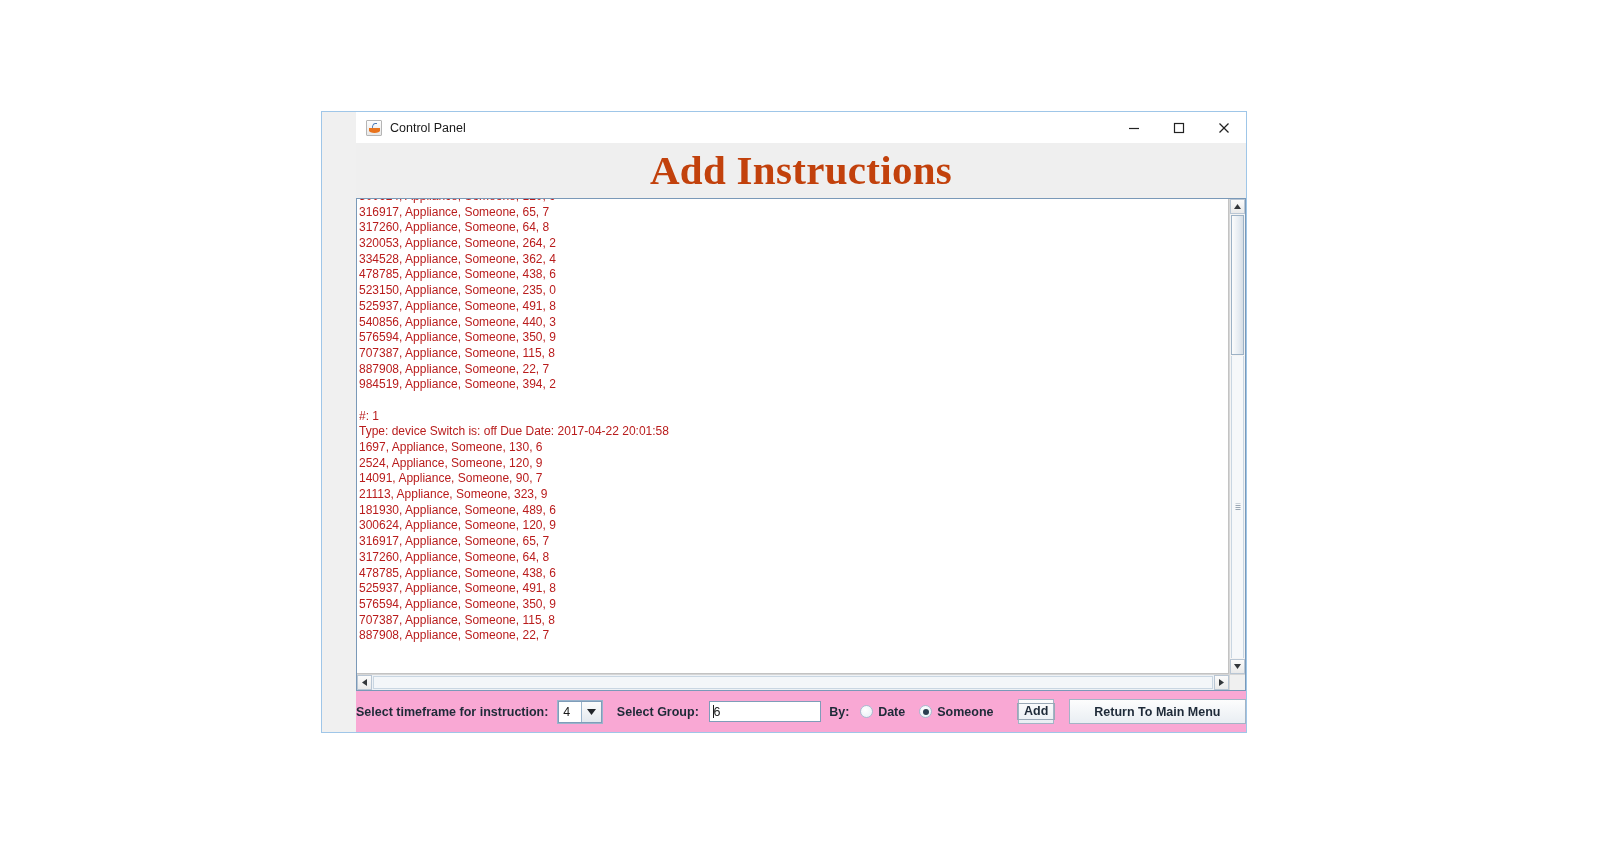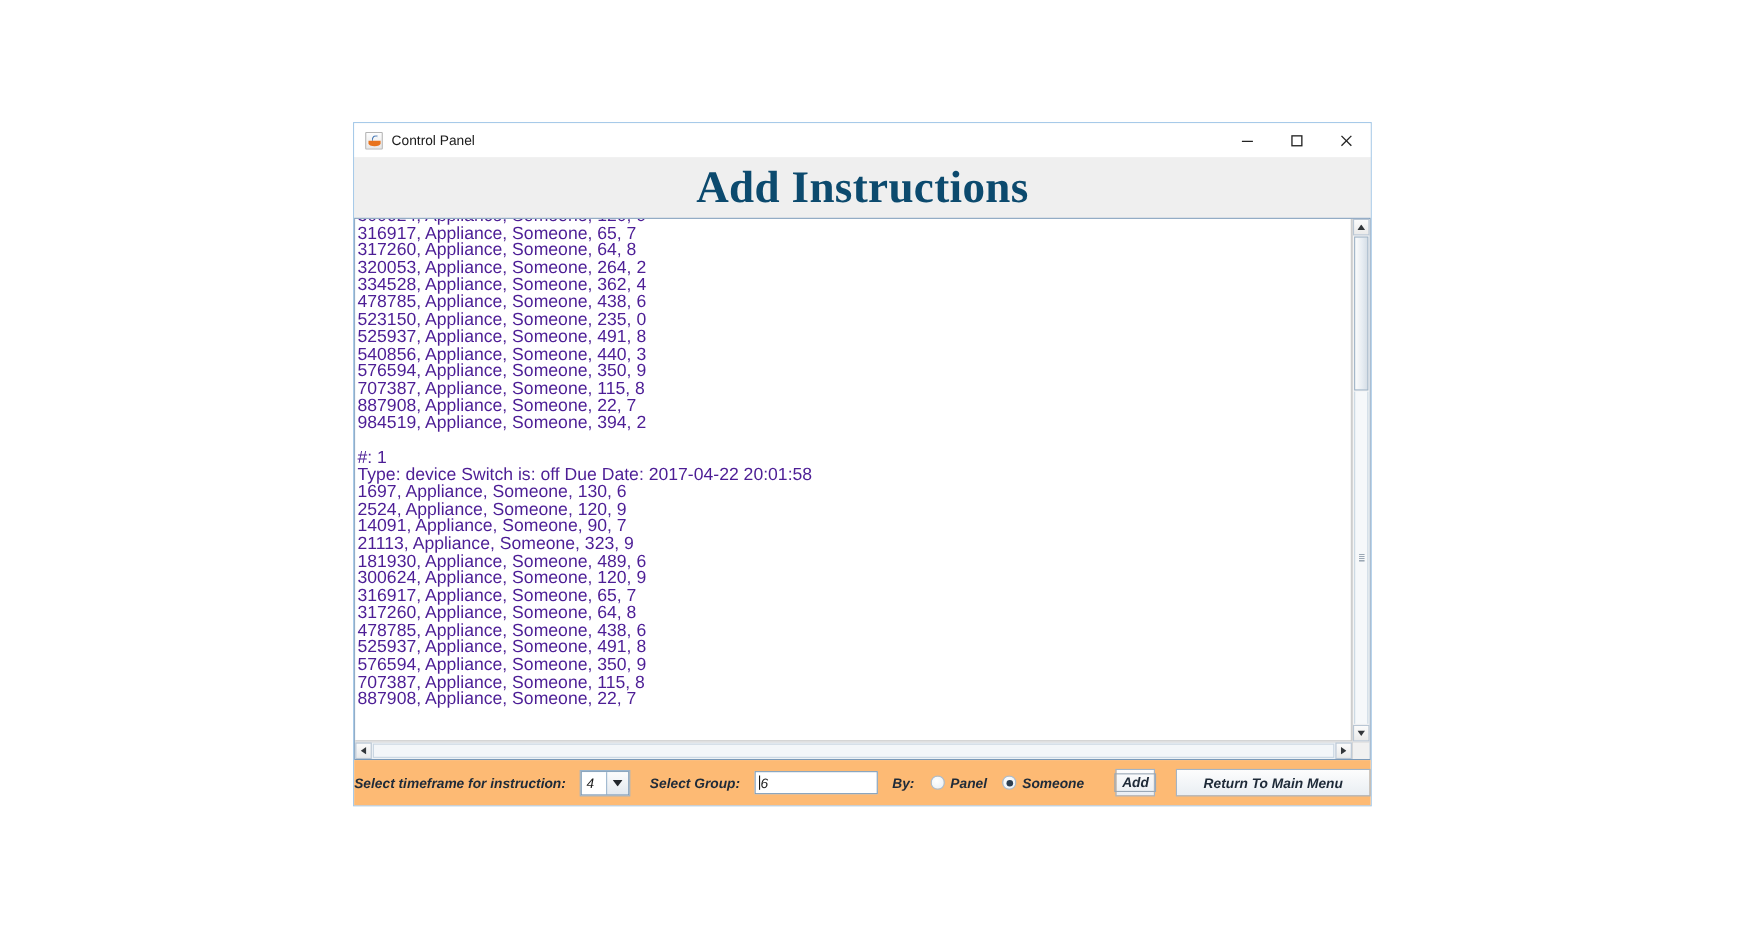--- a/index.html
+++ b/index.html
@@ -19,20 +19,21 @@
     position: absolute;
     left: 321px;
     top: 111px;
     width: 926px;
     height: 622px;
     background: #f0f0f0;
     border: 1px solid #9fc6e8;
     box-sizing: border-box;
     display: flex;
     flex-direction: column;
+    padding-left: 34px;
   }
 
   
   .titlebar {
     height: 31px;
     background: #ffffff;
     display: flex;
     align-items: center;
     flex: 0 0 auto;
     box-sizing: border-box;
@@ -107,21 +108,21 @@
     background: #efefef;
     display: flex;
     align-items: center;
     justify-content: center;
     box-sizing: border-box;
   }
   .banner-title {
     font-family: "Liberation Serif", serif;
     font-weight: bold;
     font-size: 41px;
-    color: #0c4a6e;
+    color: #c2410c;
     letter-spacing: 0.3px;
     line-height: 1;
   }
 
   
   .content-area {
     flex: 1 1 auto;
     position: relative;
     margin: 0 0 0 0;
     display: flex;
@@ -147,22 +148,22 @@
     position: relative;
     overflow: hidden;
     background: #ffffff;
     border-right: 1px solid #c3c3c3;
     border-bottom: 1px solid #c3c3c3;
   }
   .textlines {
     position: absolute;
     left: 2px;
     top: -10px;
-    font-size: 16px;
-    color: #4c1d95;
+    font-size: 12px;
+    color: #b91c1c;
     line-height: 15.7px;
     white-space: pre;
   }
   .tl { height: 15.7px; }
   .tl.blank { color: transparent; }
 
   
   .vbar {
     grid-column: 2;
     grid-row: 1;
@@ -251,27 +252,26 @@
     border-top: 1px solid #d6d6d6;
     border-left: 1px solid #d6d6d6;
     box-sizing: border-box;
   }
 
   
   .controlbar {
     position: absolute;
     left: 0; right: 0; bottom: 0;
     height: 41px;
-    background: #fdba74;
+    background: #f9a8d4;
     display: flex;
     align-items: center;
     justify-content: space-between;
     gap: 0px;
     box-sizing: border-box;
-    font-style: italic;
   }
   .cb-label {
     font-size: 12.5px;
     font-weight: bold;
     color: #1e2a38;
     white-space: nowrap;
   }
   .combo {
     display: inline-flex;
     align-items: stretch;
@@ -478,21 +478,21 @@
       <div class="textfield">
         <div class="caret"></div>
         <span>6</span>
       </div>
 
       <span class="cb-label by-label">By:</span>
 
       <div class="radio-group">
         <div class="radio-item">
           <span class="radio-dot"></span>
-          <span class="radio-label">Panel</span>
+          <span class="radio-label">Date</span>
         </div>
         <div class="radio-item">
           <span class="radio-dot checked"></span>
           <span class="radio-label">Someone</span>
         </div>
       </div>
 
       <div class="btn btn-add">
         <span class="focus-ring">Add</span>
       </div>

